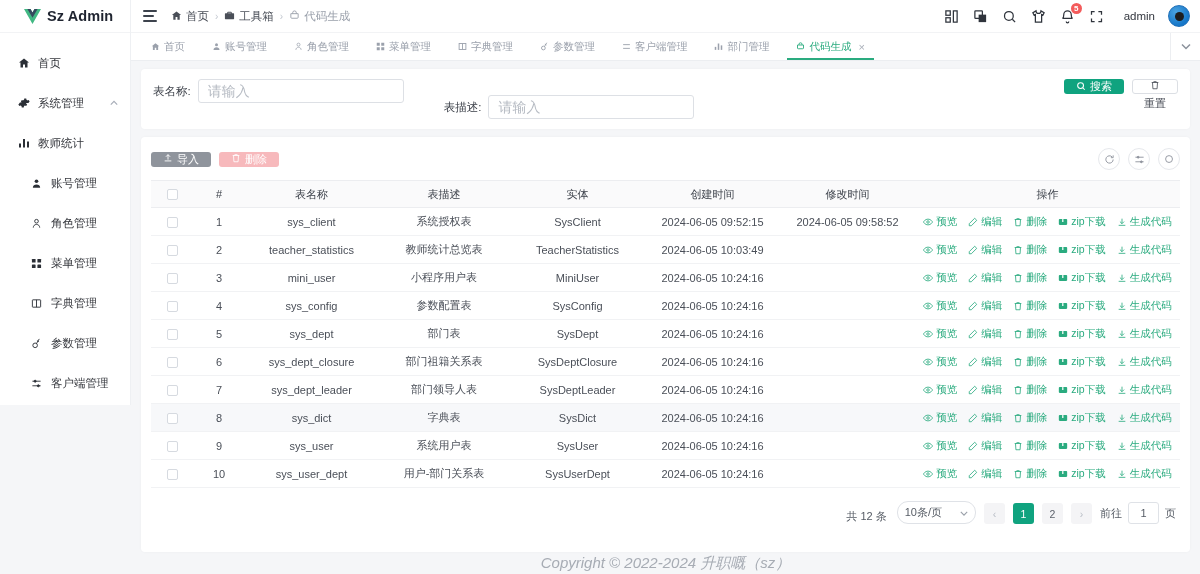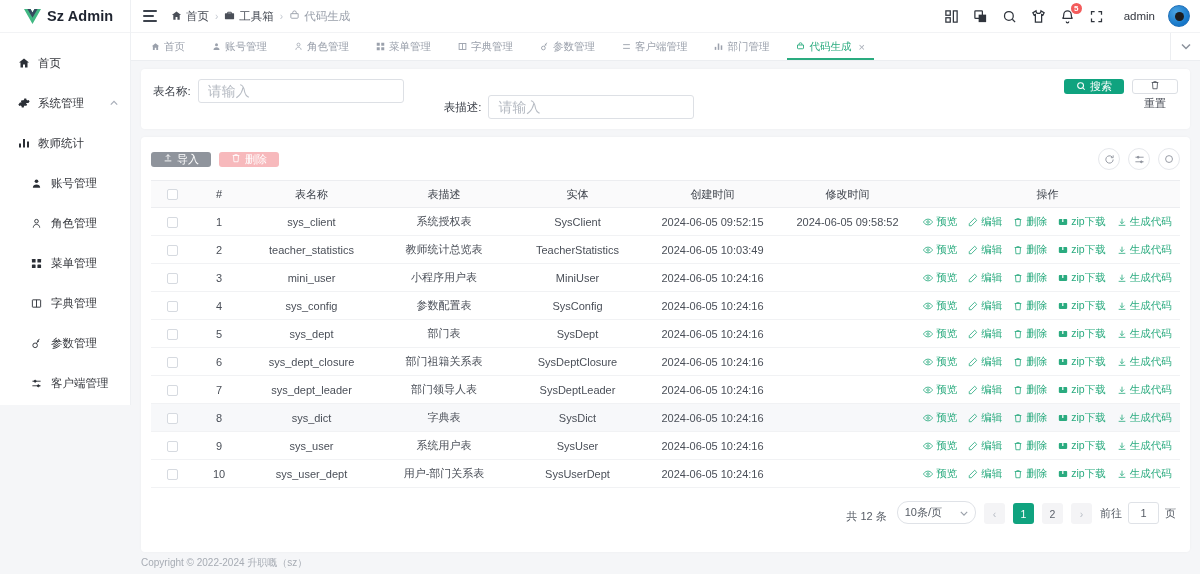--- a/index.html
+++ b/index.html
@@ -181,22 +181,22 @@
   }
   .pg-btn.arrow { color: #b9bec6; background: #f4f4f6; }
   .pg-btn.active { background: #10a37f; color: #fff; }
   .pg-jump { display: flex; align-items: center; gap: 6px; }
   .pg-input {
     width: 31px; height: 22px; border: 1px solid #dfe2e7; border-radius: 3px;
     text-align: center; font-size: 11px; color: #555b64; outline: none;
   }
 
   .footer {
-    height: 22px; display: flex; align-items: center; justify-content: flex-start;
-    font-size: 10px; color: #a7acb4; flex-shrink: 0;
+    height: 22px; display: flex; align-items: center; justify-content: center;
+    font-size: 15px; color: #a7acb4; flex-shrink: 0; font-style: italic;
   }
 </style>
 </head>
 <body>
 
 <div class="app">
 
   <div class="sidebar">
     <div class="logo-box">
       <span class="vue-logo">

